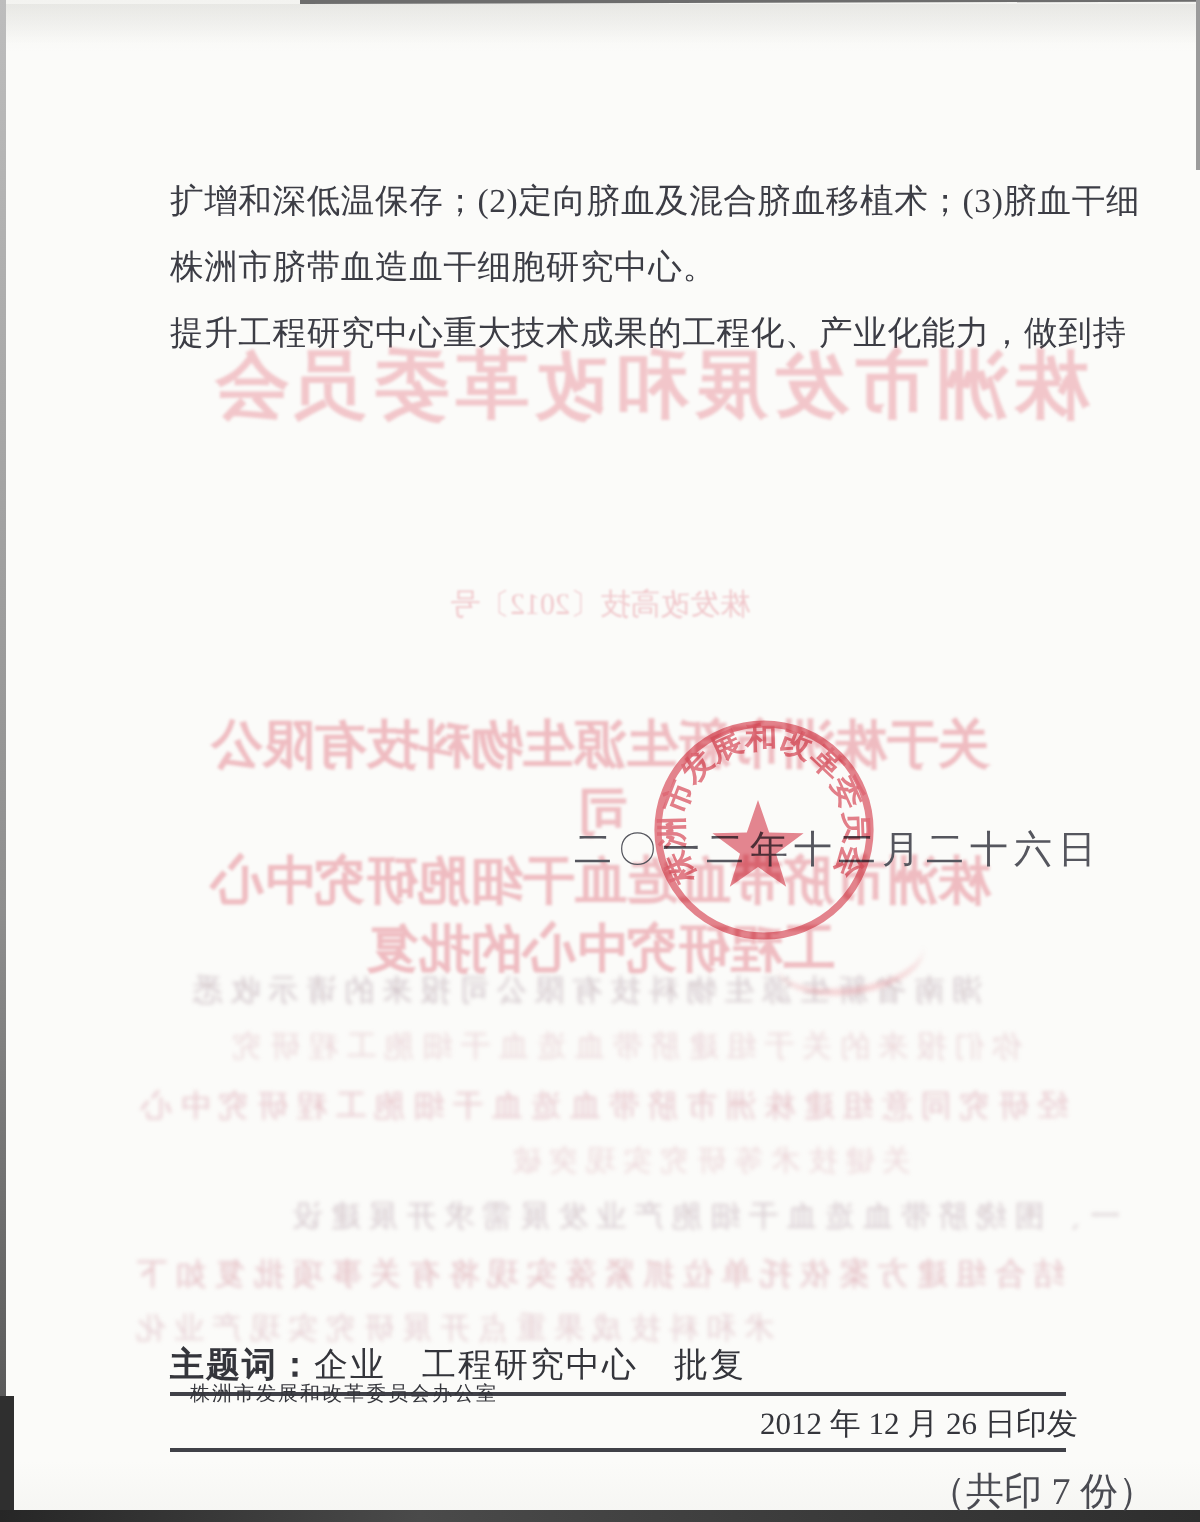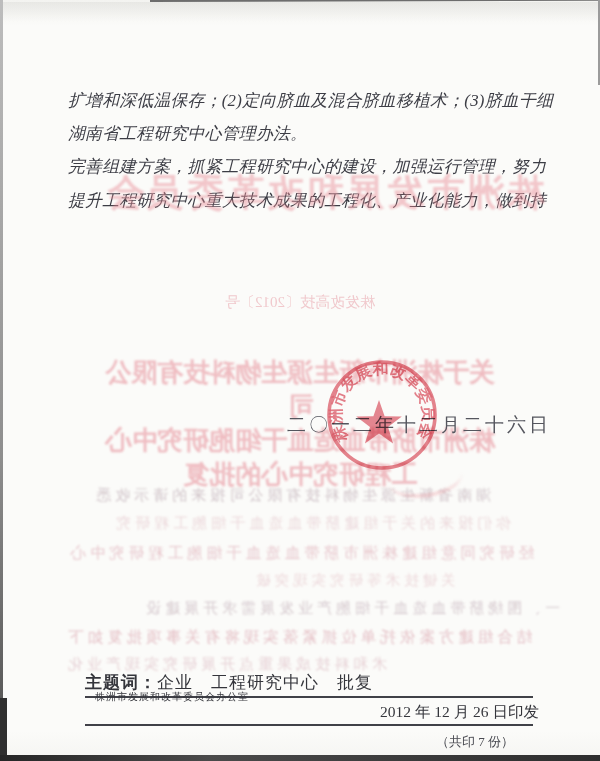--- a/index.html
+++ b/index.html
@@ -13,37 +13,37 @@
     background:linear-gradient(180deg,#bdbdbd,#8e8e8e 60%,#5a5a5a 92%,#333);}
   .edge-left-dark{position:absolute;left:0;top:698px;width:7px;height:63px;background:#2f2f2f;}
   .edge-bottom{position:absolute;left:0;top:755px;width:100%;height:6px;
     background:linear-gradient(90deg,#262626,#4a4a4a 35%,#3a3a3a 70%,#2e2e2e);}
   .edge-top{position:absolute;left:150px;top:0;width:450px;height:2px;background:#6d6d6d;
     transform:rotate(-0.15deg);transform-origin:left top;}
   .edge-right-top{position:absolute;right:0;top:0;width:2px;height:85px;background:#9b9b9b;}
   .top-shade{position:absolute;left:0;top:2px;width:100%;height:20px;
     background:linear-gradient(180deg,rgba(210,210,206,.35),rgba(210,210,206,0));}
   
-  .bodytext{position:absolute;left:68px;top:84px;width:460px;
-    font-size:16.8px;line-height:33.2px;color:#3c3d45;letter-spacing:.3px;font-style:italic;}
+  .bodytext{position:absolute;left:85px;top:84px;width:460px;
+    font-size:16.8px;line-height:33.2px;color:#3c3d45;letter-spacing:.3px;}
   .bodytext .bline{white-space:nowrap;}
   .bodytext .indent{text-indent:2em;}
   .dateline{position:absolute;left:287px;top:412px;font-size:19px;letter-spacing:3px;
     color:#55565e;white-space:nowrap;z-index:6;font-family:Liberation Serif, serif;}
   .subject{position:absolute;left:85px;top:671px;font-size:17px;color:#34353b;white-space:nowrap;z-index:5;text-align:right;}
   .subject .lab{font-weight:700;letter-spacing:1px;}
   .subject .terms{letter-spacing:1px;}
   .rule{position:absolute;left:85px;width:448px;height:2px;background:#404148;z-index:5;}
   .rule1{top:696px;}
   .rule2{top:724px;}
   .footer-office{position:absolute;left:95px;top:690px;font-size:10px;color:#34353b;
     letter-spacing:1px;white-space:nowrap;z-index:5;}
   .footer-date{position:absolute;left:380px;top:702px;font-size:15.5px;color:#34353b;
     white-space:nowrap;z-index:5;}
-  .footer-copies{position:absolute;left:436px;top:733px;font-size:13px;color:#4a4b52;
+  .footer-copies{position:absolute;left:464px;top:733px;font-size:19px;color:#4a4b52;
     white-space:nowrap;z-index:5;}
   
   .ghost{position:absolute;transform:scaleX(-1);white-space:nowrap;pointer-events:none;}
   .ghost-letterhead{left:92px;top:168px;width:452px;font-size:37px;font-weight:700;
     color:rgba(233,139,150,.48);letter-spacing:3px;filter:blur(.9px);z-index:1;}
   .ghost-docnum{left:225px;top:293px;font-size:15px;color:rgba(226,130,142,.42);
     filter:blur(.6px);z-index:1;}
   .ghost-title{left:100px;top:356px;width:400px;text-align:center;font-size:26px;
     font-weight:700;line-height:34px;color:rgba(228,125,138,.5);filter:blur(.9px);
     white-space:normal;z-index:1;}
@@ -85,22 +85,21 @@
   <div class="gline g0">湖南省新生源生物科技有限公司报来的请示收悉</div>
   <div class="gline g1">你们报来的关于组建脐带血造血干细胞工程研究</div>
   <div class="gline g2">经研究同意组建株洲市脐带血造血干细胞工程研究中心</div>
   <div class="gline g3">关键技术等研究实现突破</div>
   <div class="gline g4">一、围绕脐带血造血干细胞产业发展需求开展建设</div>
   <div class="gline g5">结合组建方案依托单位抓紧落实现将有关事项批复如下</div>
   <div class="gline g6">术和科技成果重点开展研究实现产业化</div>
 
   <div class="bodytext">
     <div class="bline">扩增和深低温保存；(2)定向脐血及混合脐血移植术；(3)脐血干细</div>
-    <div class="bline">湖南省工程研究中心管理办法。</div>
-    <div class="bline">完善组建方案，抓紧工程研究中心的建设，加强运行管理，努力</div>
+    <div class="bline">株洲市脐带血造血干细胞研究中心。</div>
     <div class="bline">提升工程研究中心重大技术成果的工程化、产业化能力，做到持</div>
   </div>
 
   <div class="dateline">二〇一二年十二月二十六日</div>
 
   <div class="seal-smudge"></div>
   <svg class="seal" viewBox="0 0 136 136" aria-hidden="true">
     <defs>
       <path id="sealArc" d="M 34.4 91.5 A 41 41 0 1 1 101.6 91.5" fill="none"></path>
     </defs>

